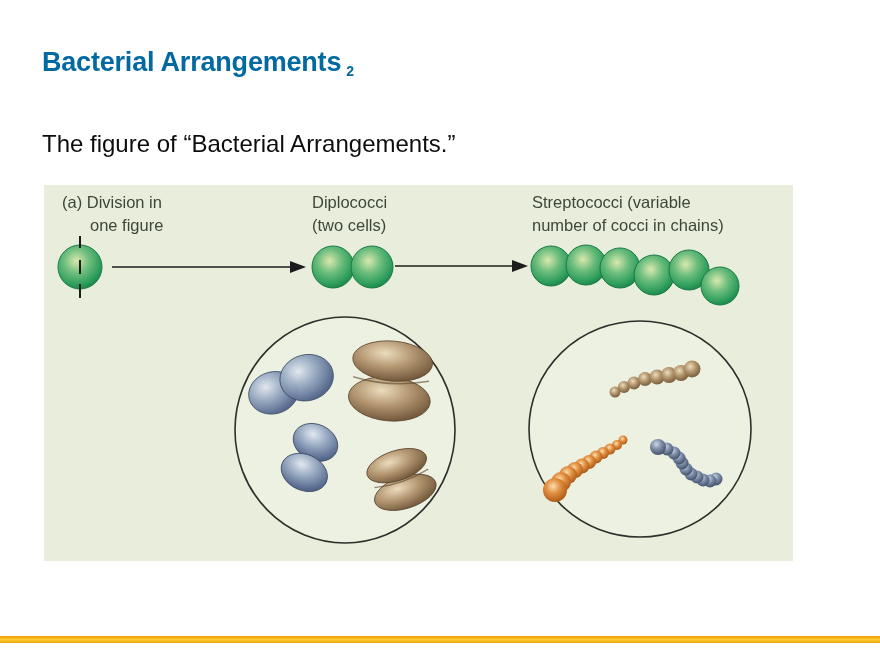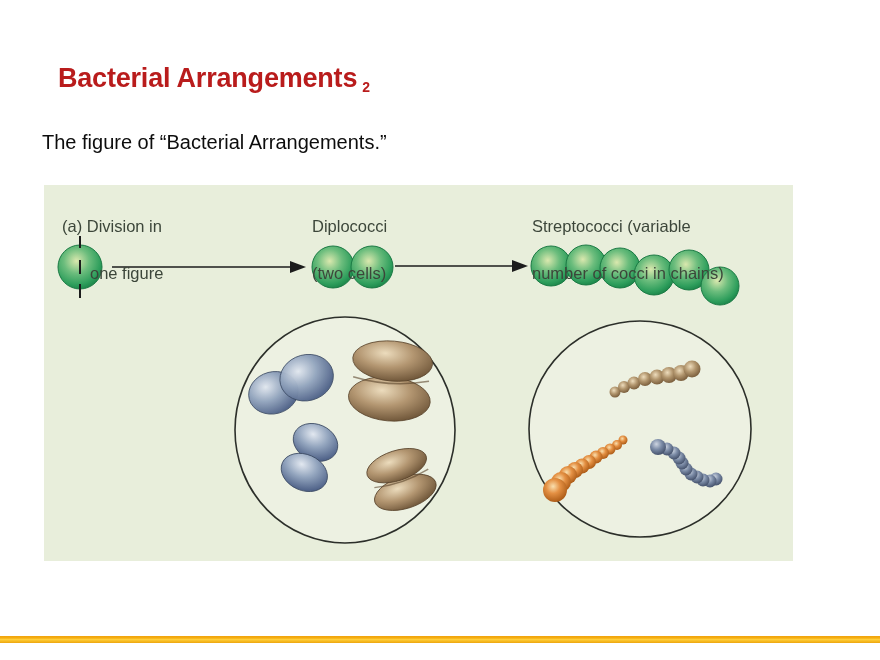--- a/index.html
+++ b/index.html
@@ -4,42 +4,42 @@
 <style>
   html,body{margin:0;padding:0;background:#ffffff;}
   .slide{
     position:relative;
     width:880px;height:660px;
     background:#ffffff;
     overflow:hidden;
     font-family:"Liberation Sans", sans-serif;
   }
   .title{
-    position:absolute;left:42px;top:48px;margin:16px;
-    font-size:27px;font-weight:700;color:#b91c1c;line-height:1.1;
+    position:absolute;left:42px;top:48px;margin:0;
+    font-size:27px;font-weight:700;color:#0369a1;line-height:1.1;
     letter-spacing:-0.2px;
   }
   .title-sub{
     font-size:14px;font-weight:700;vertical-align:-5px;margin-left:5px;
   }
   .body-text{
     position:absolute;left:42px;top:130px;margin:0;
-    font-size:20px;font-weight:400;color:#0d0d0d;line-height:1.2;
+    font-size:24px;font-weight:400;color:#0d0d0d;line-height:1.2;
   }
   .figure-panel{
     position:absolute;left:44px;top:185px;width:749px;height:376px;
     background:#e8eedb;
   }
   .fig-art{position:absolute;left:0;top:0;width:749px;height:376px;}
   .fig-label{
     position:absolute;top:6px;
     font-size:16.5px;line-height:23px;color:#3c463a;
     white-space:nowrap;
   }
-  .fig-label span{display:block;margin-top:24px;}
+  .fig-label span{display:block;}
   .label-division{left:18px;}
   .label-division .indent{padding-left:28px;}
   .label-diplococci{left:268px;}
   .label-streptococci{left:488px;}
   .accent-bar{
     position:absolute;left:0;top:636px;width:880px;height:7px;
     background:linear-gradient(180deg,#f0a30c 0%,#f5ae12 28%,#ffce3a 50%,#f7bd24 72%,#eda50f 100%);
   }
 </style>
 </head>

